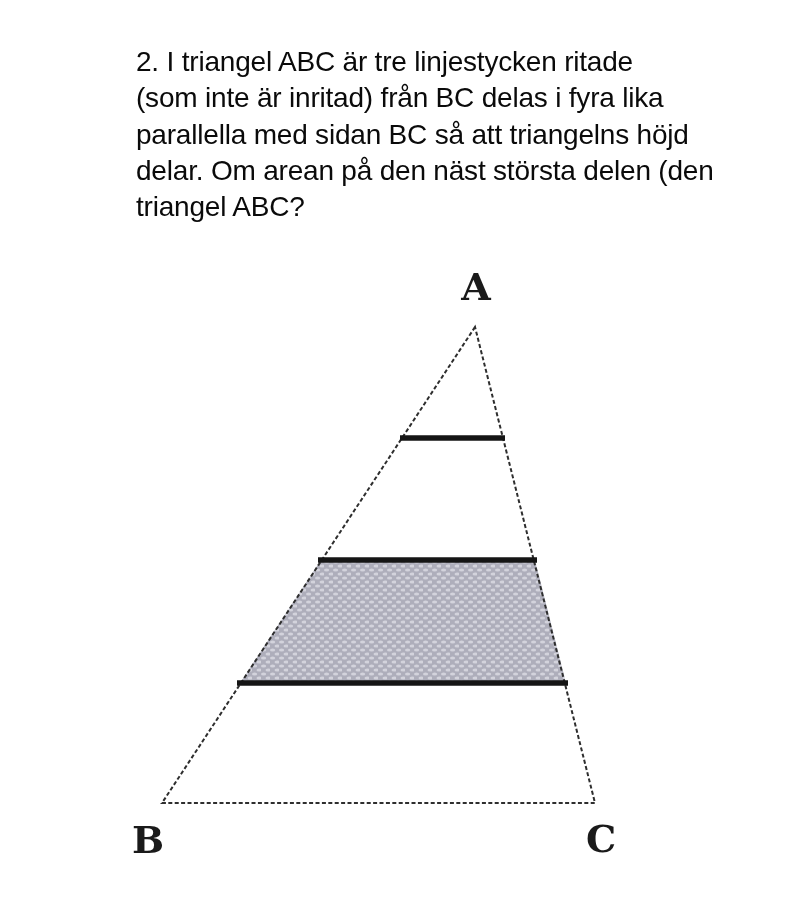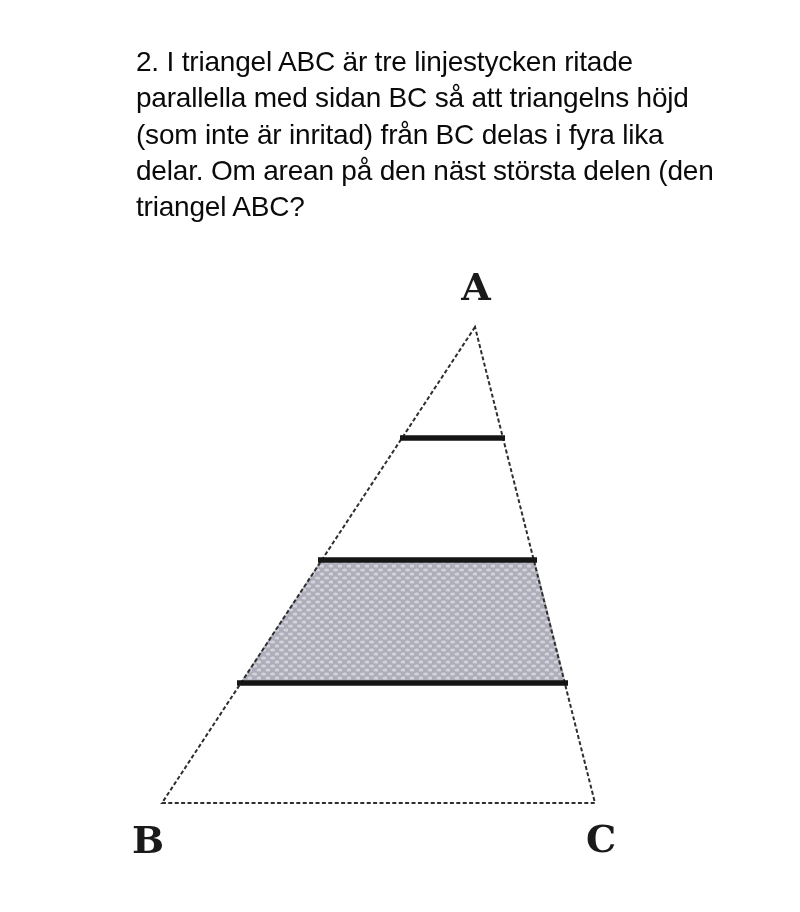--- a/index.html
+++ b/index.html
@@ -49,22 +49,22 @@
     font-size: 38px;
   }
 </style>
 </head>
 <body>
 
 <div class="page">
 
   <div class="problem-text">
     <div>2. I triangel ABC är tre linjestycken ritade</div>
+    <div>(som inte är inritad) från BC delas i fyra lika</div>
     <div>parallella med sidan BC så att triangelns höjd</div>
-    <div>(som inte är inritad) från BC delas i fyra lika</div>
     <div>delar. Om arean på den näst största delen (den</div>
     <div>triangel ABC?</div>
   </div>
 
   <svg class="figure-svg" viewBox="0 0 800 912" xmlns="http://www.w3.org/2000/svg">
     <defs>
       <pattern id="shadeWeave" width="9" height="8" patternUnits="userSpaceOnUse">
         <rect width="9" height="8" fill="#aeaebb"></rect>
         <ellipse cx="2.6" cy="2" rx="2.6" ry="1.5" fill="#d3d3dc"></ellipse>
         <ellipse cx="7.1" cy="6" rx="2.6" ry="1.5" fill="#d3d3dc"></ellipse>

